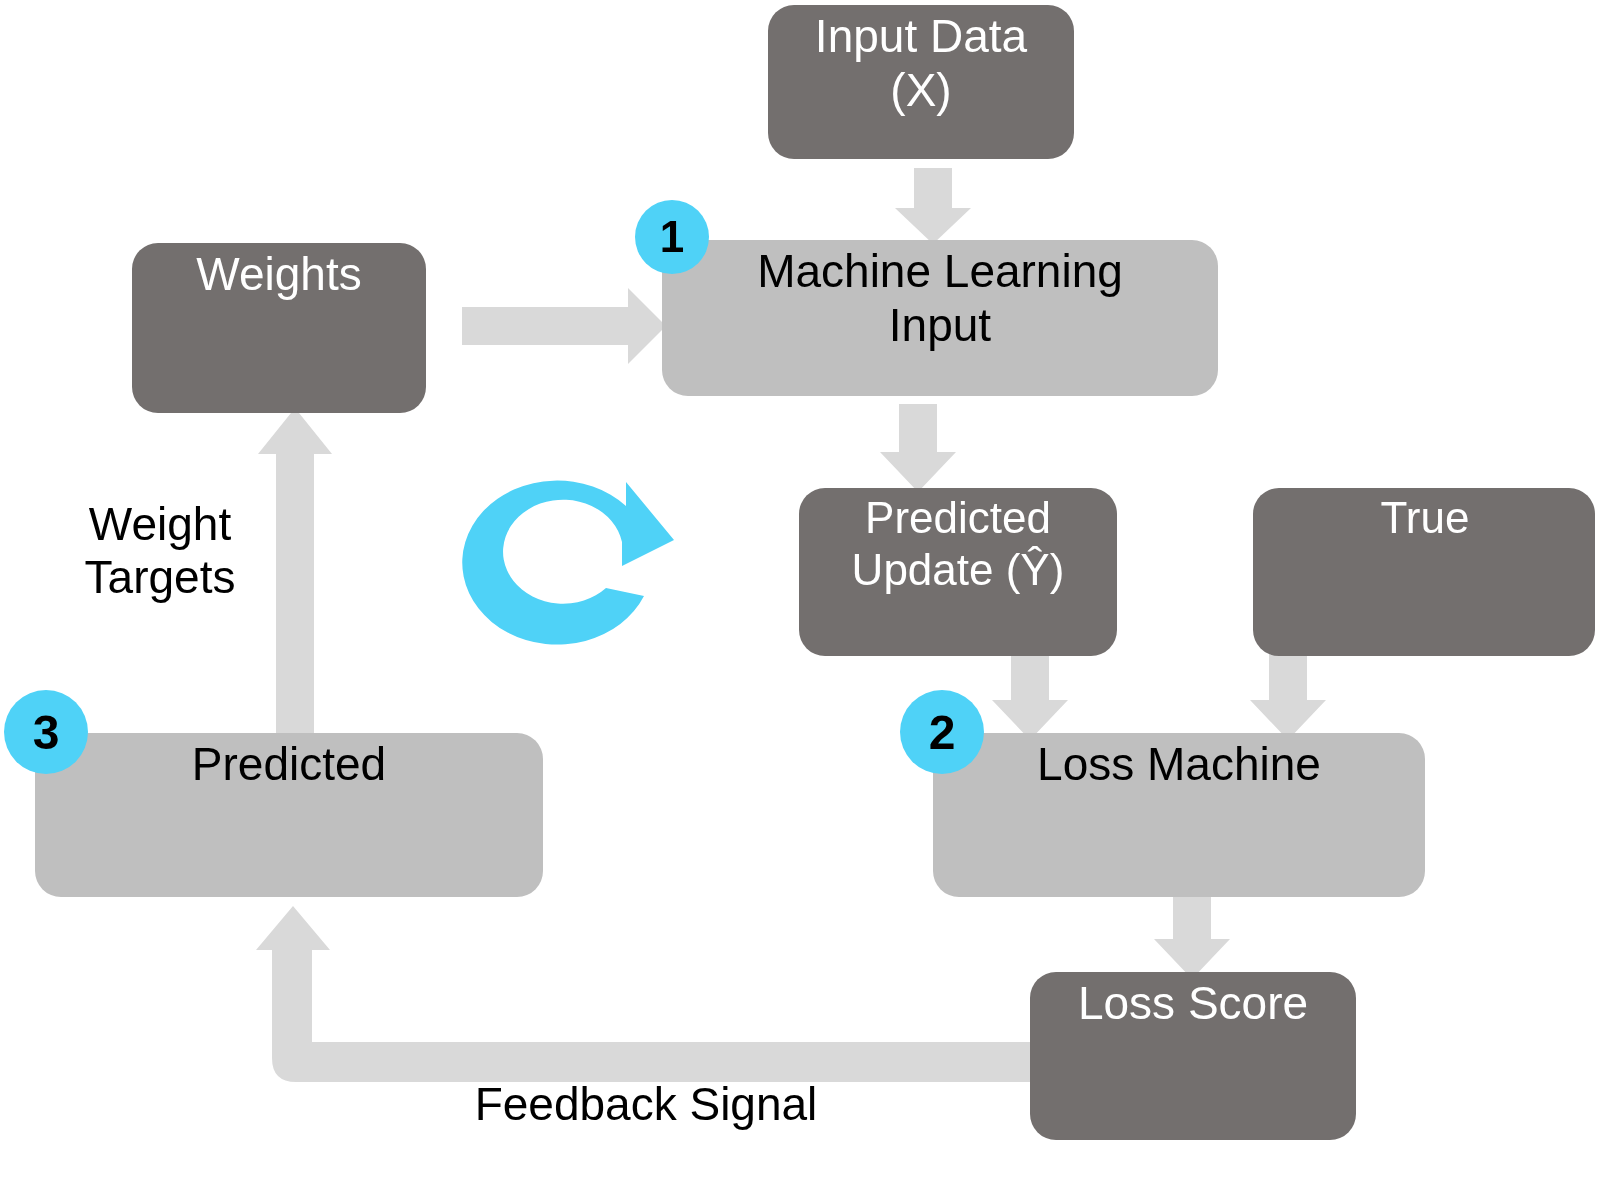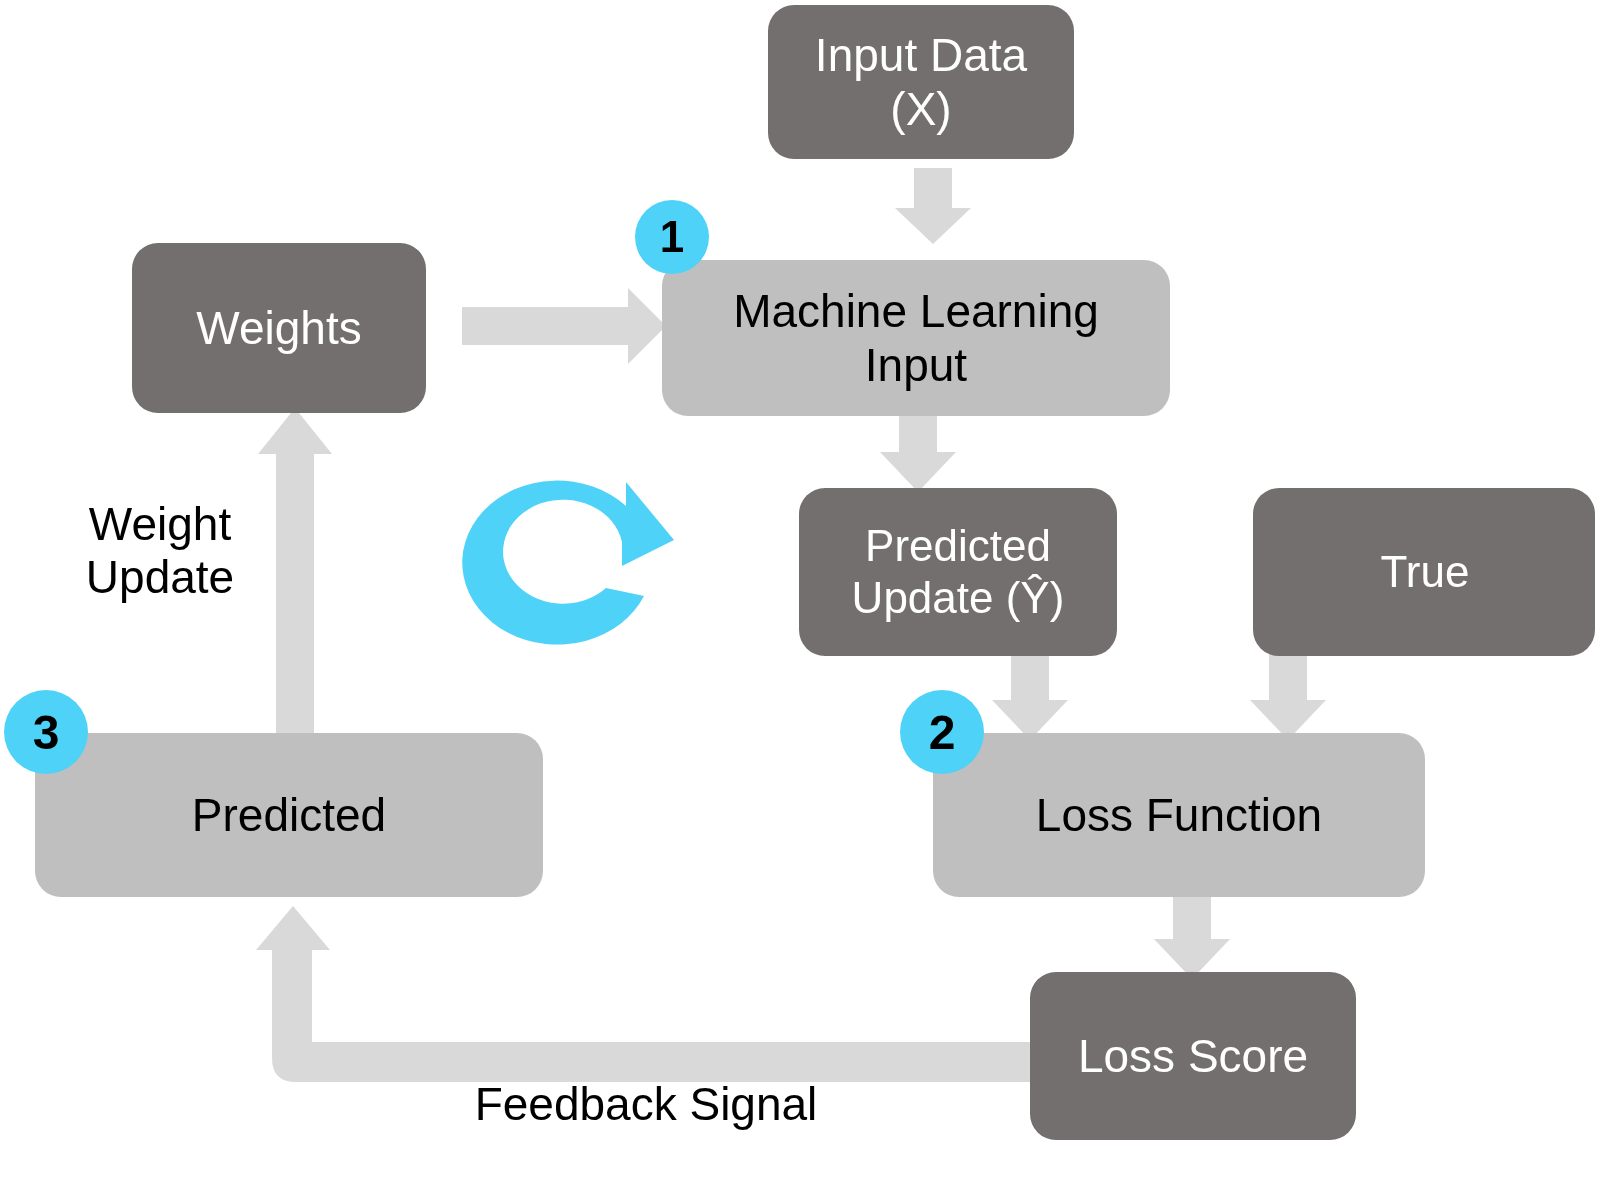--- a/index.html
+++ b/index.html
@@ -13,21 +13,21 @@
   #canvas {
     position: relative;
     width: 1600px;
     height: 1194px;
     background: #ffffff;
     overflow: hidden;
   }
   .node {
     position: absolute;
     display: flex;
-    align-items: center;
+    align-items: flex-start;
     justify-content: center;
     text-align: center;
     border-radius: 26px;
     box-sizing: border-box;
     line-height: 1.18;
     padding: 4px 10px;
   }
   .node.dark {
     background: #736F6E;
     color: #ffffff;
@@ -136,21 +136,21 @@
       <span>(X)</span>
     </div>
   </div>
 
   <div class="node dark" style="left:132px; top:243px; width:294px; height:170px; font-size:46px;">
     <div>
       <span>Weights</span>
     </div>
   </div>
 
-  <div class="node light" style="left:662px; top:240px; width:508px; height:156px; font-size:46px;margin-top:20px;">
+  <div class="node light" style="left:662px; top:240px; width:556px; height:156px; font-size:46px;">
     <div>
       <span>Machine Learning</span>
       <span>Input</span>
     </div>
   </div>
 
   <div class="node dark" style="left:799px; top:488px; width:318px; height:168px; font-size:44px;">
     <div>
       <span>Predicted</span>
       <span>Update (Ŷ)</span>
@@ -164,21 +164,21 @@
   </div>
 
   <div class="node light" style="left:35px; top:733px; width:508px; height:164px; font-size:46px;">
     <div>
       <span>Predicted</span>
     </div>
   </div>
 
   <div class="node light" style="left:933px; top:733px; width:492px; height:164px; font-size:46px;">
     <div>
-      <span>Loss Function</span>
+      <span>Loss Machine</span>
     </div>
   </div>
 
   <div class="node dark" style="left:1030px; top:972px; width:326px; height:168px; font-size:46px;">
     <div>
       <span>Loss Score</span>
     </div>
   </div>
 
   <div class="badge" style="left:635px; top:200px; width:74px; height:74px; font-size:44px;">
@@ -187,17 +187,17 @@
 
   <div class="badge" style="left:900px; top:690px; width:84px; height:84px; font-size:48px;">
     <span>2</span>
   </div>
 
   <div class="badge" style="left:4px; top:690px; width:84px; height:84px; font-size:48px;">
     <span>3</span>
   </div>
 
   <div class="label" style="left:60px; top:498px; width:200px; font-size:46px;">Weight
-Update</div>
+Targets</div>
 
   <div class="label" style="left:396px; top:1078px; width:500px; font-size:46px;">Feedback Signal</div>
 
 </div>
 
 </body></html>

